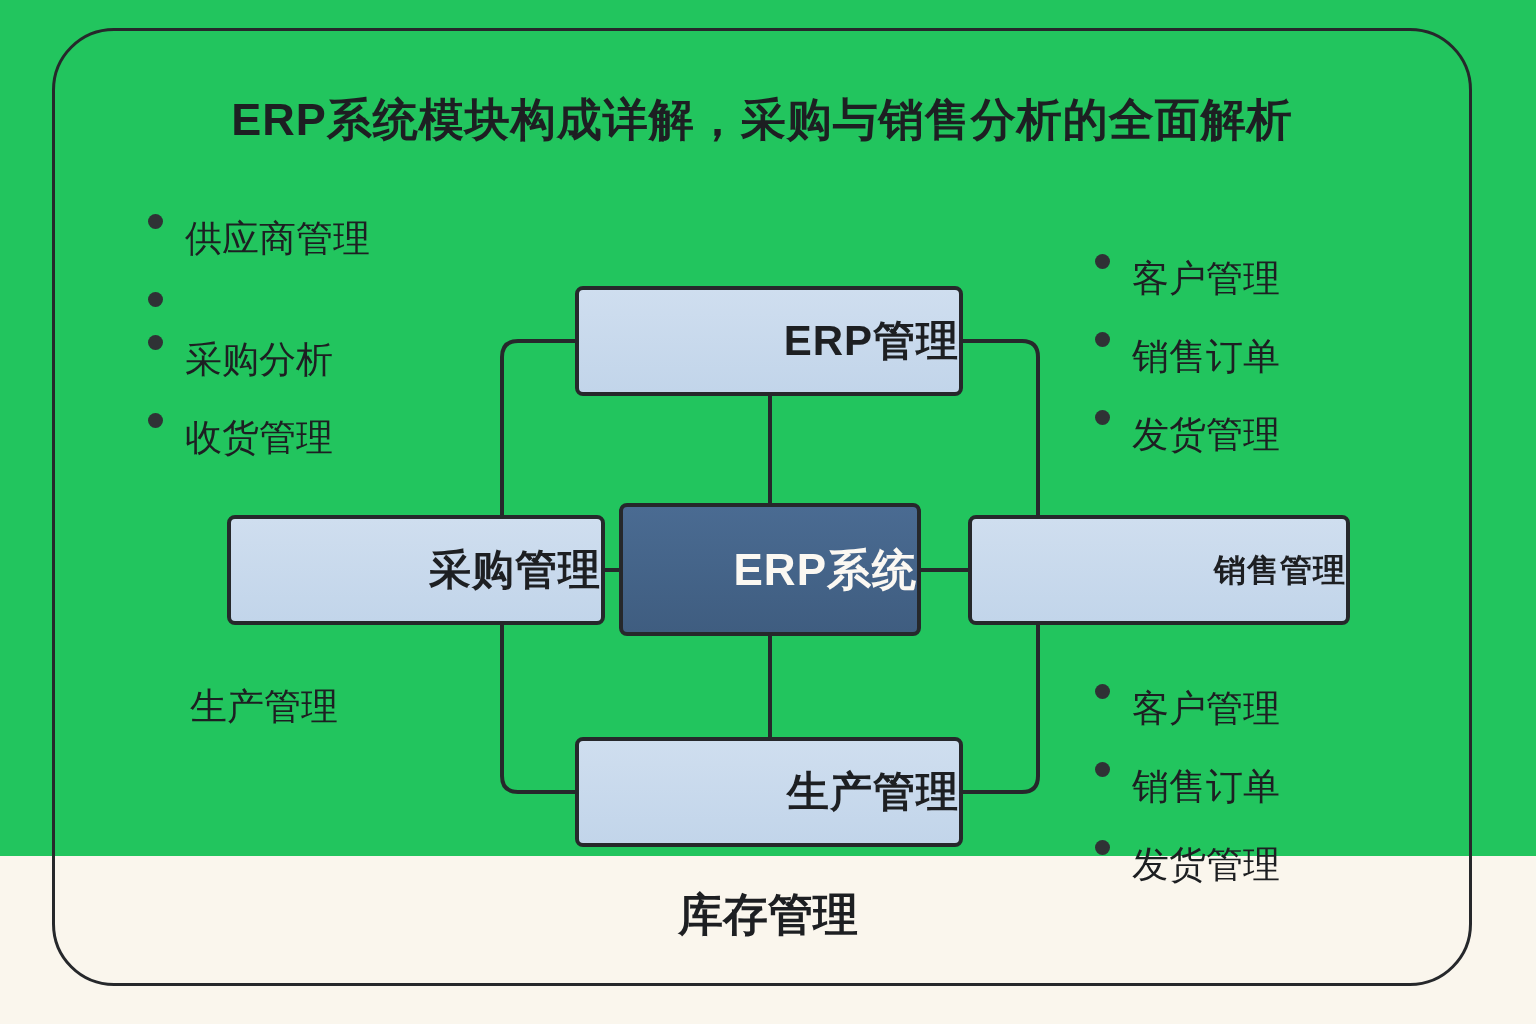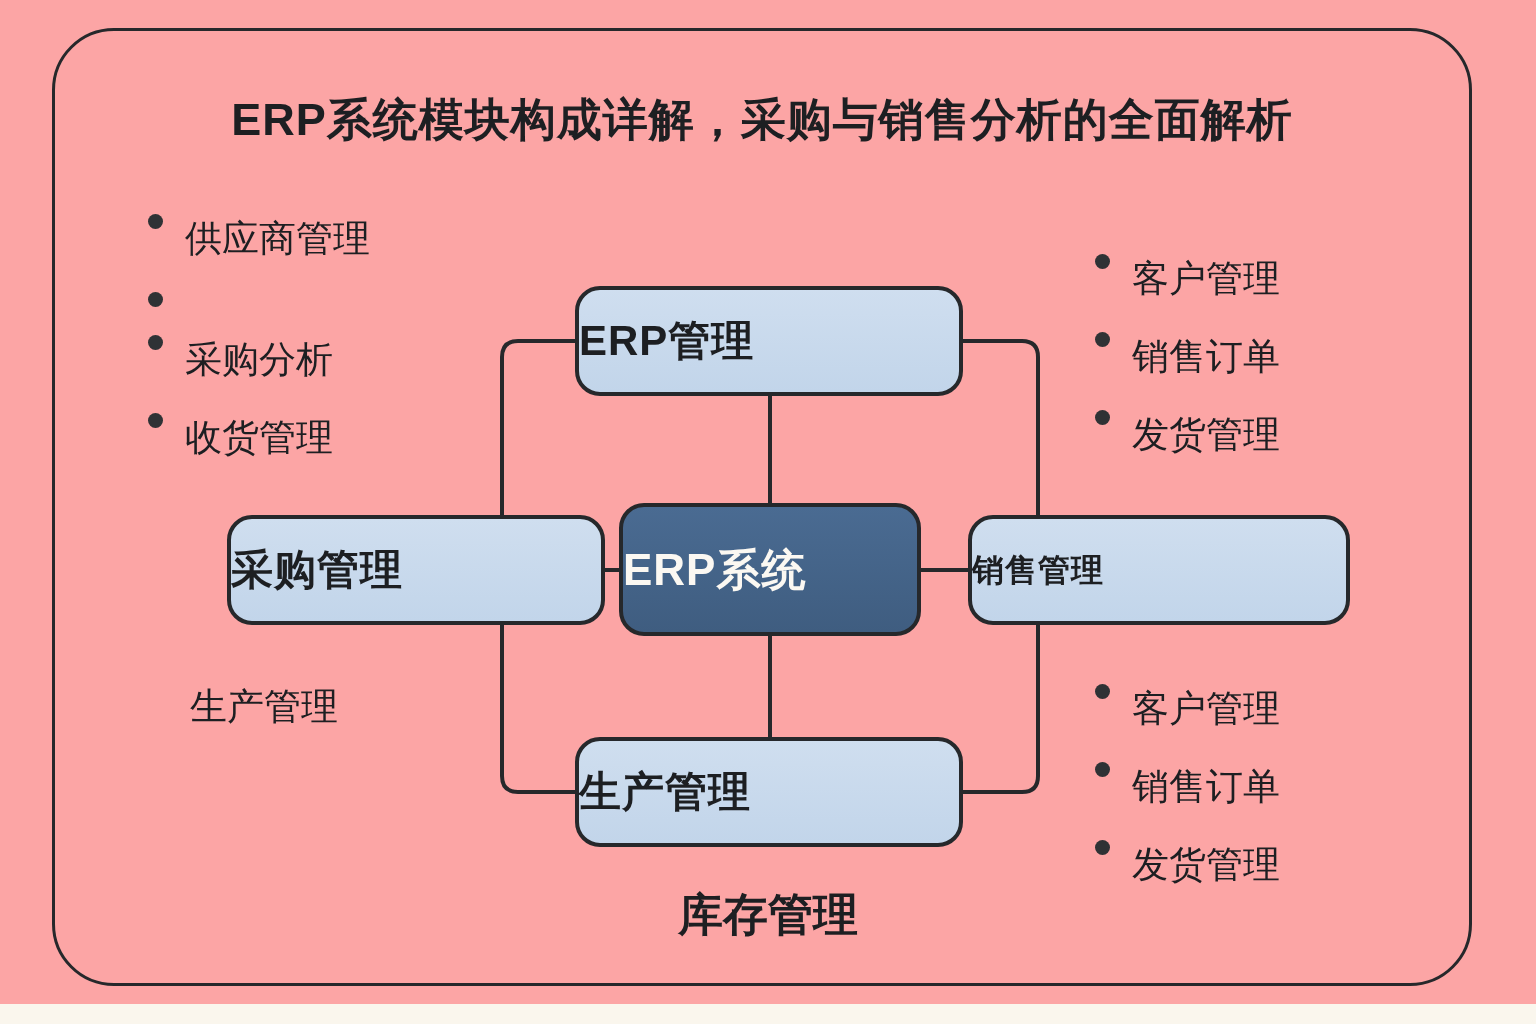--- a/index.html
+++ b/index.html
@@ -7,22 +7,22 @@
   html, body {
     width: 1536px;
     height: 1024px;
     background: #faf6ed;
     font-family: "Liberation Sans", "DejaVu Sans", sans-serif;
     overflow: hidden;
   }
   #stage {
     position: relative;
     width: 1536px;
-    height: 1004px;
-    background: #fca5a5;
+    height: 856px;
+    background: #22c55e;
   }
 
   
   #frame {
     position: absolute;
     left: 52px;
     top: 28px;
     width: 1420px;
     height: 958px;
     border: 3px solid #26282b;
@@ -49,24 +49,24 @@
     position: absolute;
     left: 0; top: 0;
     width: 1536px; height: 1024px;
     pointer-events: none;
   }
 
   
   .node {
     position: absolute;
     border: 4px solid #26282b;
-    border-radius: 25px;
+    border-radius: 8px;
     display: flex;
     align-items: center;
-    justify-content: flex-start;
+    justify-content: flex-end;
     font-weight: bold;
     letter-spacing: 1px;
     text-align: center;
     line-height: 1;
   }
   .node.light {
     background: linear-gradient(180deg, #cfdeef 0%, #c2d5ea 100%);
     color: #1d1f22;
   }
   .node.dark {

